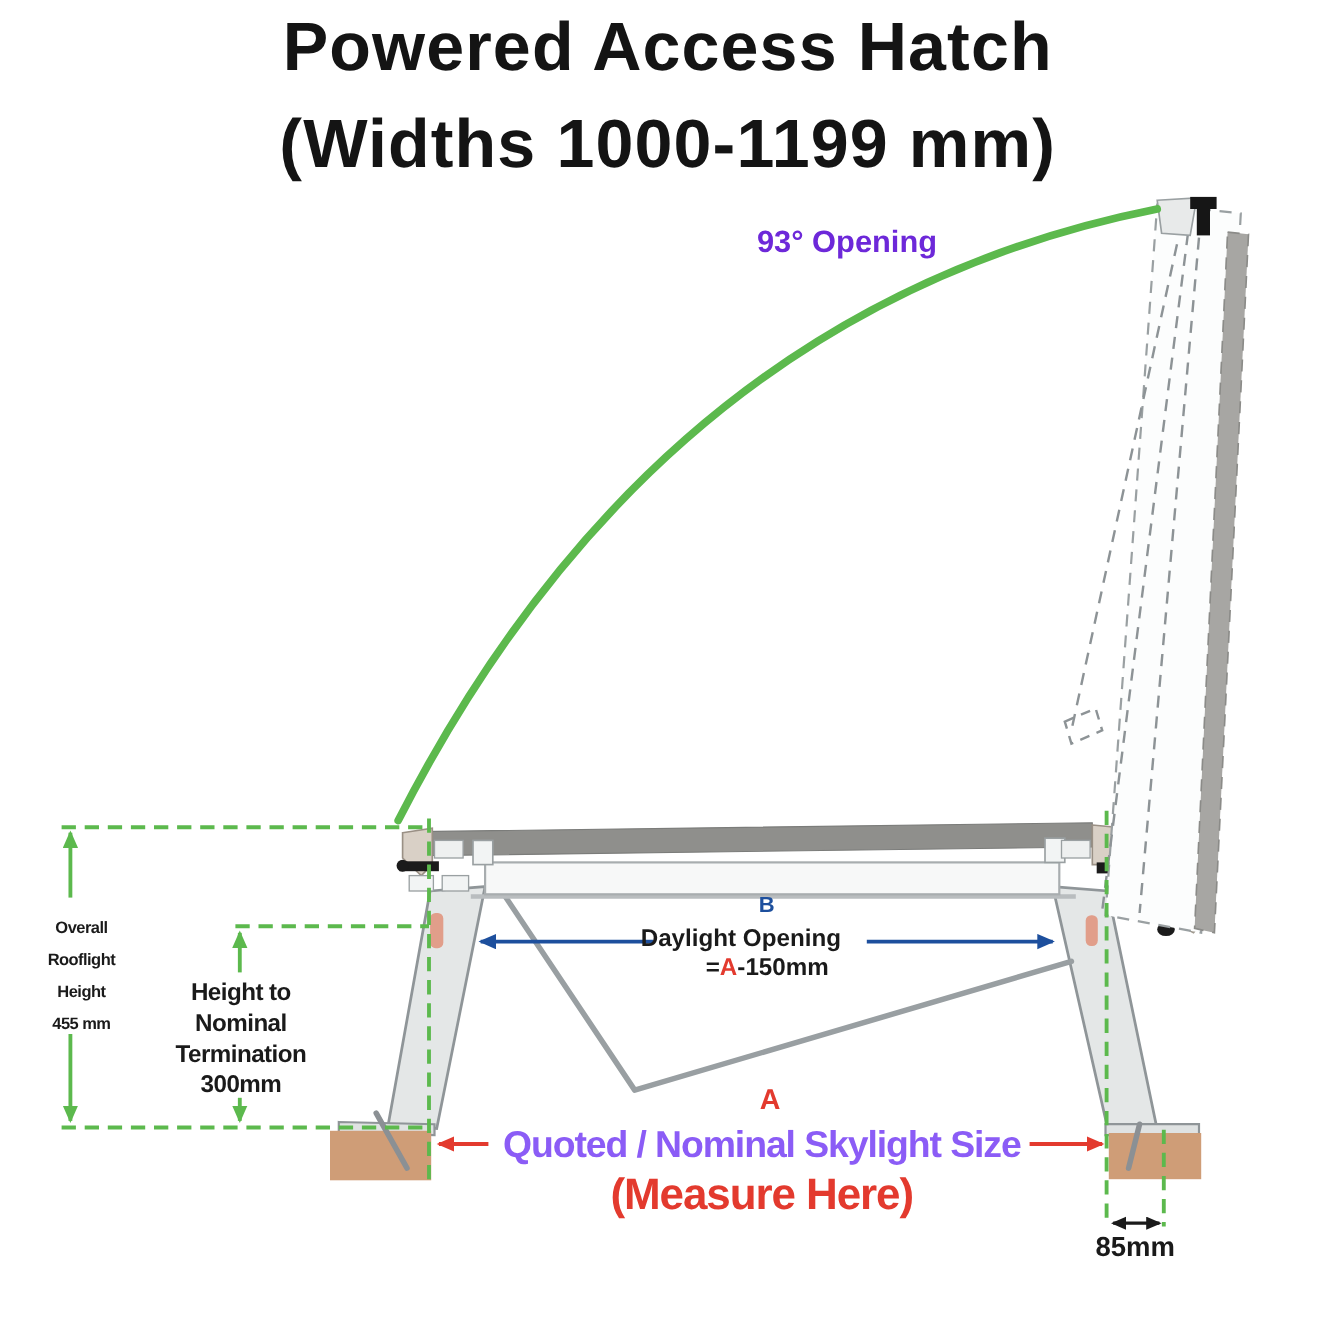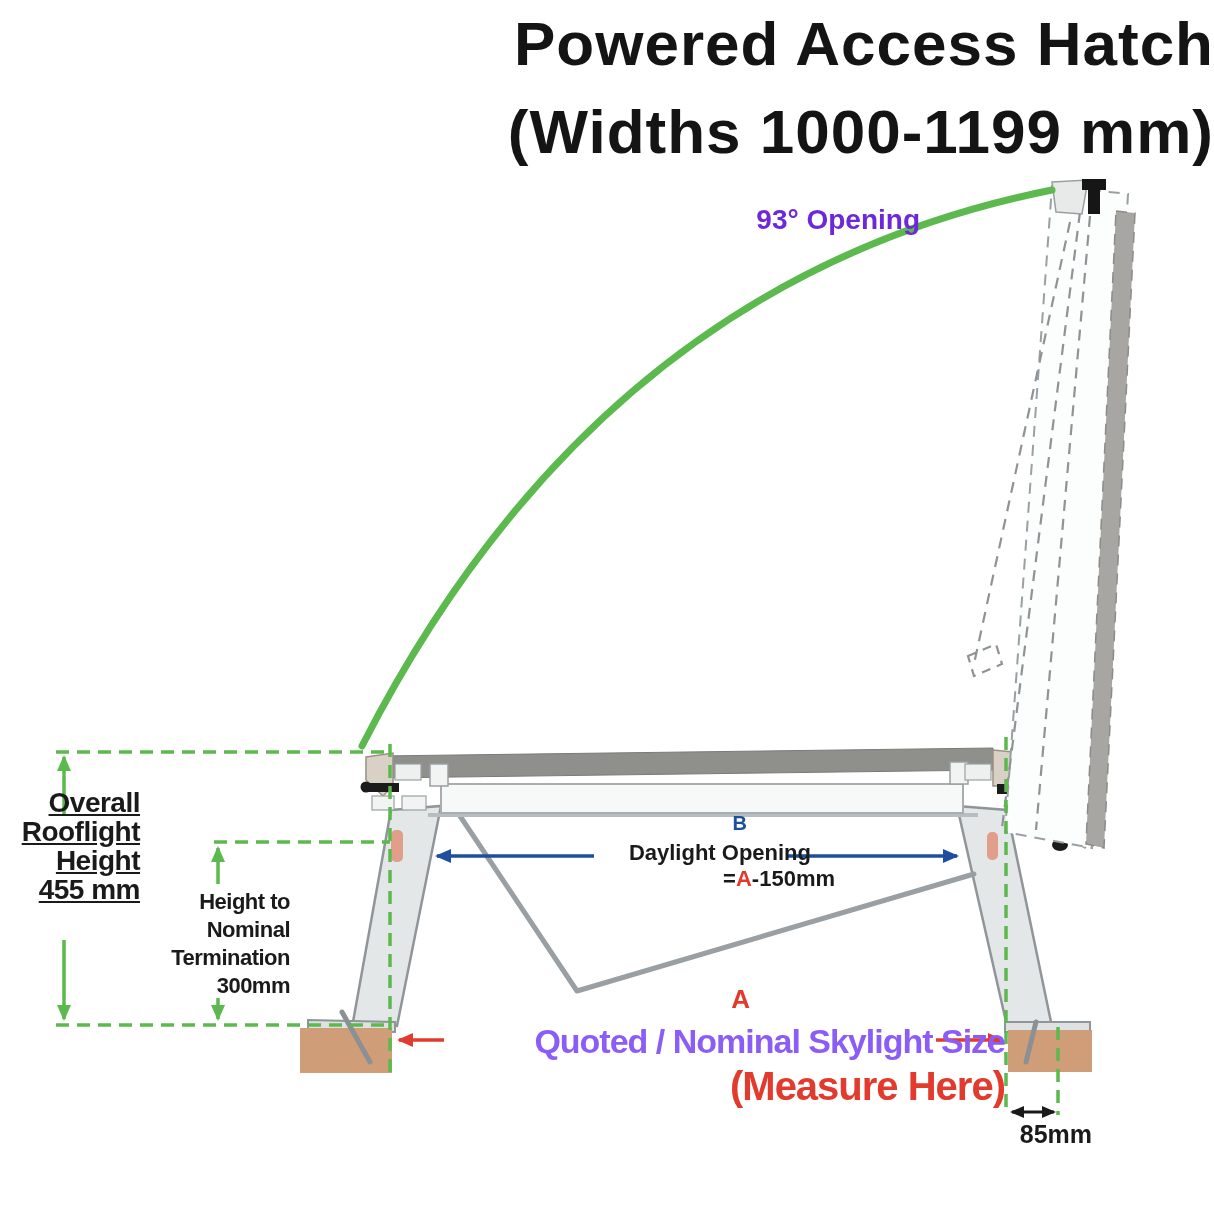--- a/index.html
+++ b/index.html
@@ -1,26 +1,26 @@
 <!DOCTYPE html>
 <html><head>
 <meta charset="utf-8">
 <style>
   html,body{margin:0;padding:0;background:#ffffff;}
   .stage{
     position:relative;width:1214px;height:1214px;background:#ffffff;
     font-family:"Liberation Sans", sans-serif;overflow:hidden;
   }
-  .lbl{position:absolute;text-align:right;font-weight:bold;color:#1a1a1a;}
+  .lbl{position:absolute;text-align:center;font-weight:bold;color:#1a1a1a;}
   .pre{white-space:pre-line;}
   #title1,#title2{left:0;width:1214px;font-size:62px;letter-spacing:1px;color:#141414;}
   #title1{top:8px;}
   #title2{top:96px;}
   #angle-label{left:620px;top:204px;width:300px;font-size:28px;color:#6d28d9;}
-  #overall-label{left:8px;top:788px;width:132px;font-size:28px;line-height:29px;letter-spacing:-0.5px;text-decoration:underline;}
+  #overall-label{left:8px;top:829px;width:132px;font-size:15px;line-height:29px;letter-spacing:-0.5px;}
   #membrane-label{left:148px;top:888px;width:142px;font-size:22px;line-height:28px;letter-spacing:-0.5px;}
   #b-label{left:647px;top:812px;width:100px;font-size:20px;color:#1d4f9d;}
   #daylight-title{left:536px;top:840px;width:275px;font-size:22px;}
   #daylight-formula{left:560px;top:866px;width:275px;font-size:22px;}
   #daylight-formula .var{color:#e33a2e;}
   #a-label{left:650px;top:984px;width:100px;font-size:26px;color:#e33a2e;}
   #skylight-title{left:380px;top:1022px;width:625px;font-size:34px;letter-spacing:-1px;color:#8b5cf6;}
   #skylight-subtitle{left:380px;top:1064px;width:625px;font-size:40px;letter-spacing:-1px;color:#e33a2e;}
   #kerb-label{left:972px;top:1120px;width:120px;font-size:25px;}
   svg{position:absolute;left:0;top:0;}

